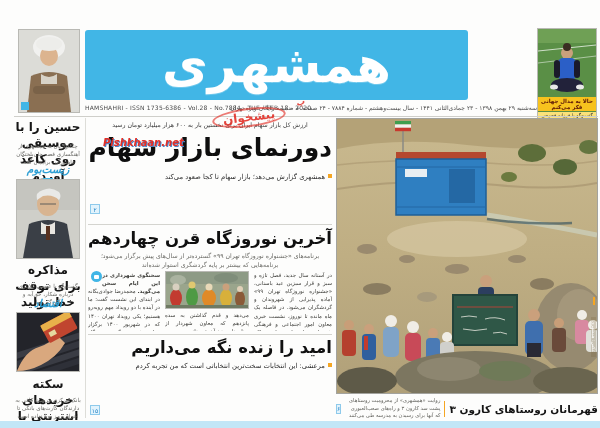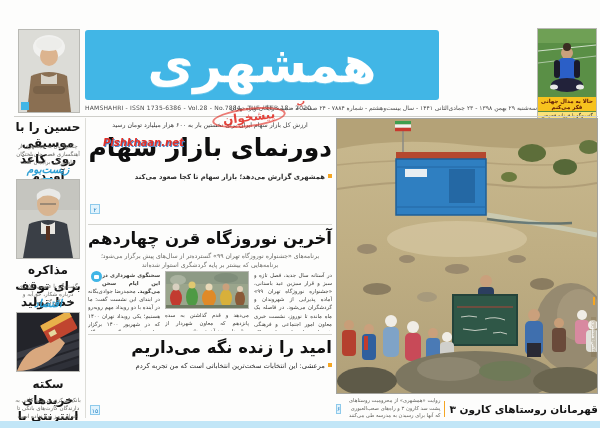--- a/index.html
+++ b/index.html
@@ -5,21 +5,21 @@
   * { margin:0; padding:0; box-sizing:border-box; }
   html,body { width:600px; height:428px; }
   body {
     position:relative; width:600px; height:428px; background:#fdfdfc;
     font-family:"DejaVu Sans", sans-serif; overflow:hidden; color:#1c1c1c;
   }
   .abs { position:absolute; }
 
   
   .mast-logo {
-    left:85px; top:30px; width:354px; height:70px; background:#41b6e6;
+    left:85px; top:30px; width:383px; height:70px; background:#41b6e6;
     display:flex; align-items:center; justify-content:center; border-radius:3px;
   }
   .mast-logo span {
     color:#ffffff; font-weight:bold; font-size:50px; line-height:1; direction:rtl;
     letter-spacing:4px; text-shadow:0 1px 0 rgba(255,255,255,.25);
   }
   .dateline { left:85px; top:103px; width:452px; height:11px; font-size:6px; color:#4a4a4a; }
   .dateline .en { position:absolute; left:0; top:1px; direction:ltr; letter-spacing:.2px; }
   .dateline .fa { position:absolute; right:0; top:1px; direction:rtl; }
   .pen-mark { left:296px; top:97px; color:#e03028; font-size:9px; font-weight:bold; transform:rotate(-20deg); opacity:.85; }
@@ -205,21 +205,21 @@
 <div class="abs sb sb-dek" style="top:396px;">بانک مرکزی فرصت کافی به دارندگان کارت‌های بانکی تا اجرای رمز پویا نداده است</div>
 
 <div class="abs vrule"></div>
 
 <div class="abs center kicker">ارزش کل بازار سهام ایران برای نخستین بار به ۶۰۰ هزار میلیارد تومان رسید</div>
 <div class="abs wm-url">Pishkhaan.net</div>
 <div class="abs wm-stamp">پیشخوان</div>
 
 <div class="abs center lead-title">دورنمای بازار سهام</div>
 
-<div class="abs center bullets" style="top:172px;font-weight:bold;">
+<div class="abs center bullets" style="top:172px;">
   <div class="bullet-row">
     <span class="bullet-sq"></span>
     <span>همشهری گزارش می‌دهد؛ بازار سهام تا کجا صعود می‌کند</span>
   </div>
 </div>
 <div class="abs pagebox" style="left:90px; top:204px;">۲</div>
 
 <div class="abs divider" style="top:224px;"></div>
 
 <div class="abs center n-title">آخرین نوروزگاه قرن چهاردهم</div>

